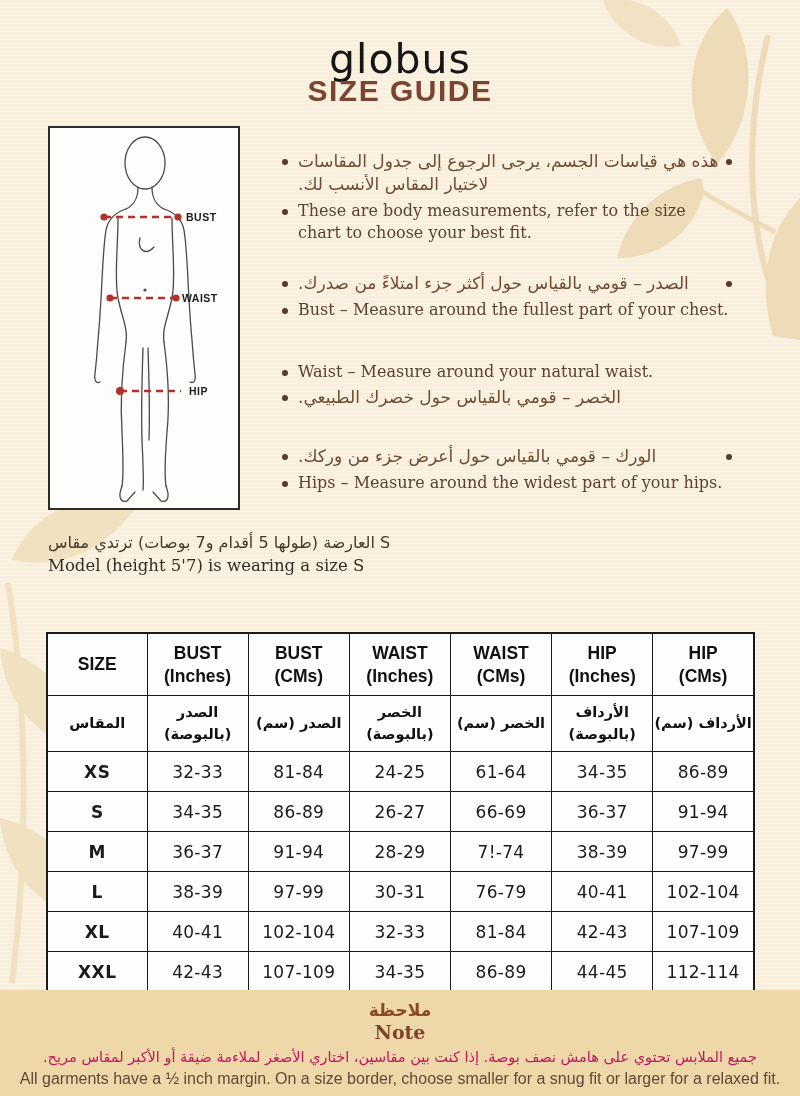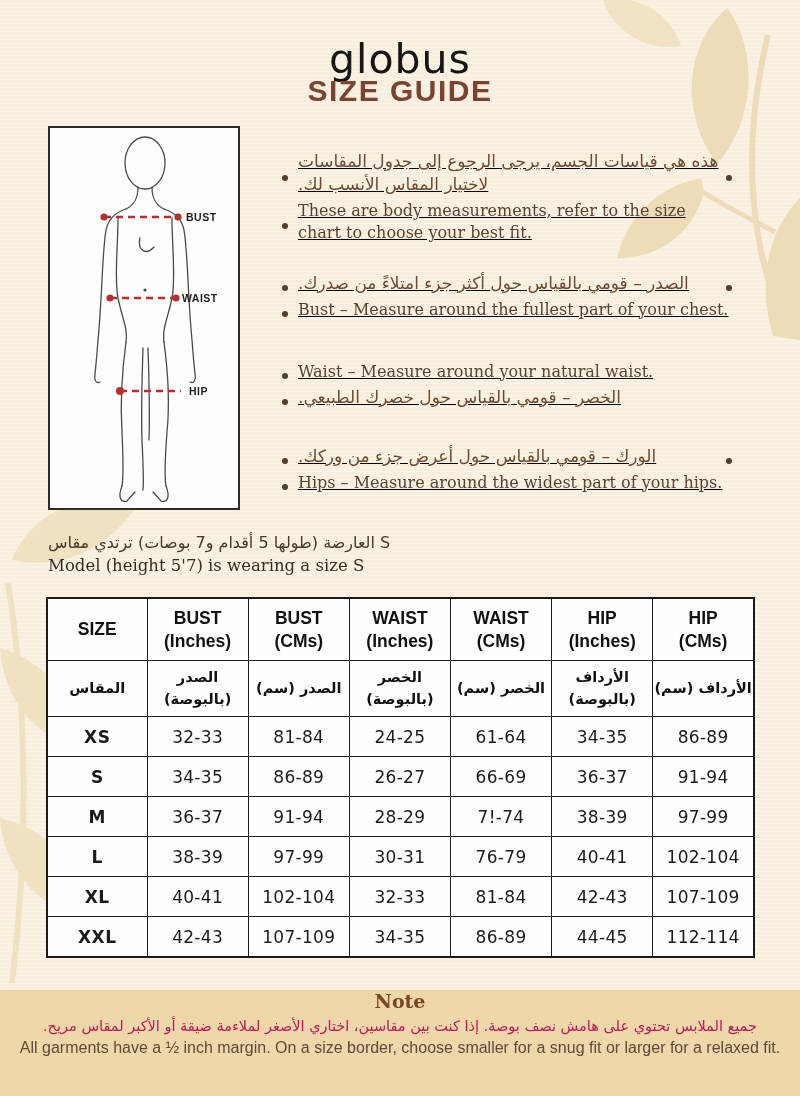--- a/index.html
+++ b/index.html
@@ -21,38 +21,38 @@
 
   
   .figure-box{left:48px;top:126px;width:192px;height:384px;background:#fdfdfc;
     border:2px solid #2e2c2a;box-sizing:border-box;}
 
   
   .bullets{left:282px;top:150px;width:450px;}
   .group1{margin-bottom:28px;}
   .group2{margin-bottom:40px;}
   .group3{margin-bottom:36px;}
-  .bullet-item{display:flex;align-items:center;margin-bottom:3px;text-decoration:underline;}
+  .bullet-item{display:flex;align-items:flex-start;margin-bottom:3px;}
   .dot{flex:0 0 auto;width:6px;height:6px;border-radius:50%;background:#533d2c;margin:9px 10px 0 0;}
   .dot-right{margin:9px 0 0 6px;}
   .b-ar{flex:1 1 auto;font-size:17px;line-height:1.38;color:#6f4a33;text-align:left;}
   .b-en{flex:1 1 auto;font-family:"DejaVu Serif","Liberation Serif",serif;
     font-size:16px;line-height:1.38;color:#5a4233;}
 
   
   .model-note{left:48px;top:531px;width:480px;}
   .mn-ar{font-size:16px;color:#46382b;line-height:1.45;}
   .mn-en{font-family:"DejaVu Serif","Liberation Serif",serif;font-size:16.5px;color:#342d25;line-height:1.4;}
 
   
   .size-table{left:46px;top:597px;width:709px;border-collapse:collapse;background:#fefefe;
     table-layout:fixed;z-index:2;position:absolute;}
   .size-table td,.size-table th{border:1.5px solid #1a1a1a;text-align:center;vertical-align:middle;
     padding:0;white-space:pre-line;}
-  .size-table{border:2.5px solid #1a1a1a;}
+  .size-table{border:2.5px solid #1a1a1a;margin-top:35px;}
   .hdr-en th{height:61px;font-size:17.5px;font-weight:800;line-height:1.3;color:#111;
     font-family:"Liberation Sans","DejaVu Sans",sans-serif;}
   .hdr-ar th{height:55px;font-size:14.5px;font-weight:700;line-height:1.45;color:#111;}
   .data-row td{height:39px;font-size:17px;font-weight:500;color:#1b1b1b;letter-spacing:.3px;}
   .data-row td.size-cell{font-weight:800;letter-spacing:.5px;}
 
   
   .note-band{left:0;top:990px;width:800px;height:106px;background:#eed7a9;text-align:center;z-index:2;}
   .nb-ar-head{font-size:17px;font-weight:800;color:#8a4a2a;margin-top:9px;line-height:1.3;}
   .nb-en-head{font-family:"DejaVu Serif","Liberation Serif",serif;font-size:19px;font-weight:800;
@@ -267,16 +267,17 @@
     <td>107-109</td>
     <td>34-35</td>
     <td>86-89</td>
     <td>44-45</td>
     <td>112-114</td>
   </tr>
 </tbody>
   </table>
 
 <div class="content note-band">
+  <div class="nb-ar-head">ملاحظة</div>
   <div class="nb-en-head">Note</div>
   <div class="nb-ar" dir="rtl">جميع الملابس تحتوي على هامش نصف بوصة. إذا كنت بين مقاسين، اختاري الأصغر لملاءمة ضيقة أو الأكبر لمقاس مريح.</div>
   <div class="nb-en">All garments have a ½ inch margin. On a size border, choose smaller for a snug fit or larger for a relaxed fit.</div>
 </div>
 
 </body></html>

